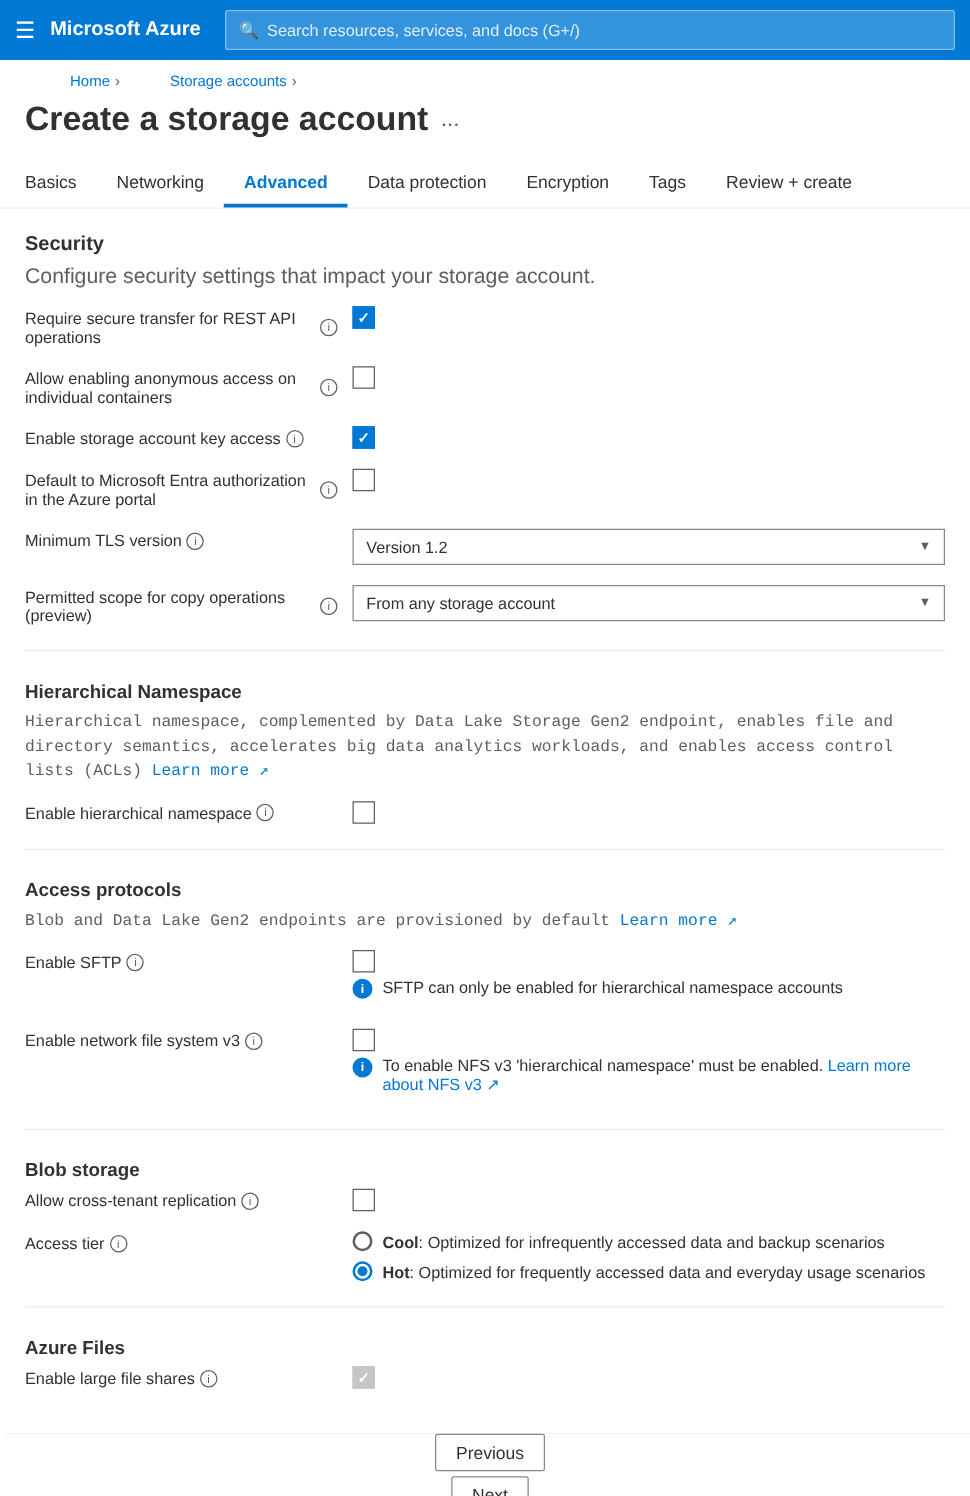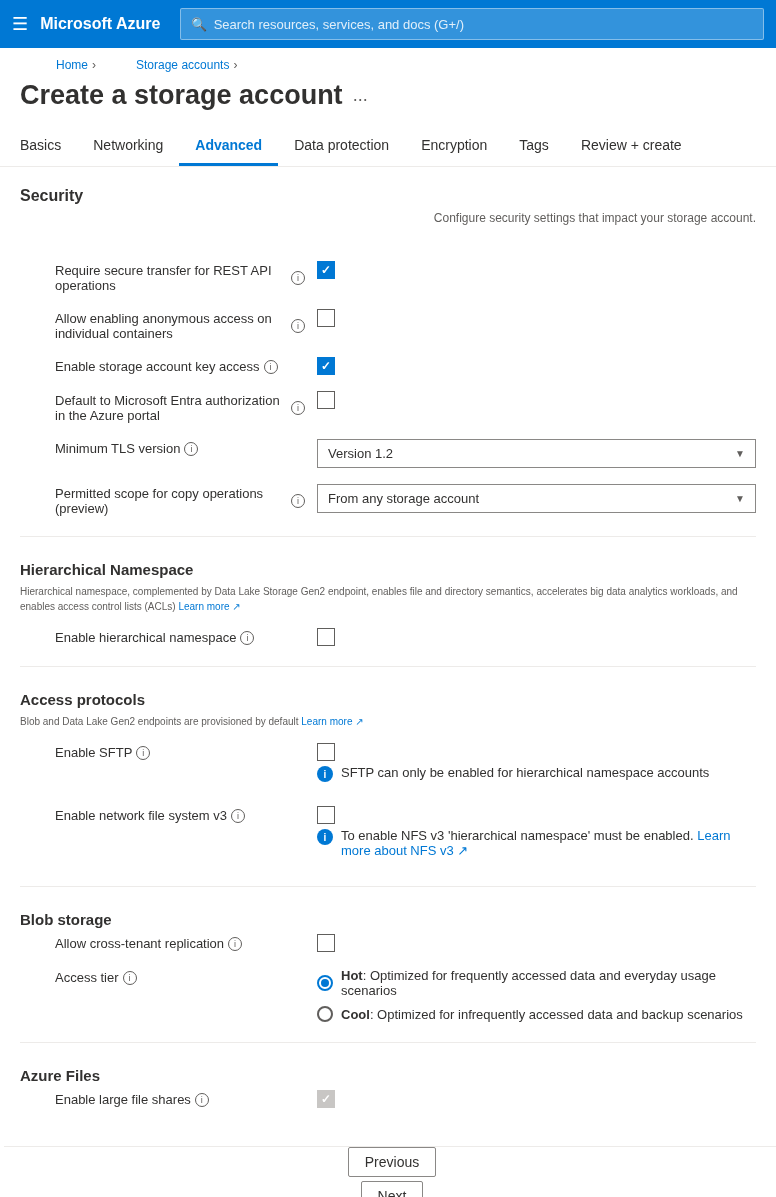--- a/index.html
+++ b/index.html
@@ -80,32 +80,30 @@
     
     .content { padding: 20px 20px 80px; }
 
     .section-title {
       font-size: 16px;
       font-weight: 600;
       color: #323130;
       margin-bottom: 6px;
     }
     .section-desc {
-      font-size: 12px;
+      font-size: 17px;
       color: #605e5c;
-      margin-bottom: 36px;
-      text-align: right;
+      margin-bottom: 14px;
     }
 
     .form-row {
       display: flex;
       align-items: flex-start;
       margin-bottom: 16px;
       gap: 12px;
-      margin-left: 35px;
     }
     .form-label {
       font-size: 13px;
       color: #323130;
       min-width: 250px;
       max-width: 250px;
       display: flex;
       align-items: center;
       gap: 4px;
       padding-top: 2px;
@@ -159,21 +157,21 @@
     .dropdown-chevron { font-size: 10px; color: #605e5c; }
 
     
     .subsection { margin-top: 24px; margin-bottom: 10px; }
     .subsection-title {
       font-size: 15px;
       font-weight: 600;
       color: #323130;
       margin-bottom: 6px;
     }
-    .subsection-desc { font-size: 10px; color: #605e5c; margin-bottom: 14px; line-height: 1.5; }
+    .subsection-desc { font-size: 13px; color: #605e5c; margin-bottom: 14px; line-height: 1.5; font-family: Liberation Mono, monospace; }
     .link { color: #0078d4; text-decoration: none; cursor: pointer; }
 
     
     .info-box {
       display: flex;
       align-items: flex-start;
       gap: 8px;
       margin-top: 4px;
       margin-bottom: 8px;
     }
@@ -432,33 +430,33 @@
     </div>
 
     <div class="form-row">
       <div class="form-label">
         <span>Access tier</span>
         <span class="info-icon">i</span>
       </div>
       <div class="form-control">
         <div class="radio-group">
           <div class="radio-row">
+            <div class="radio-outer"></div>
+            <span class="radio-label">
+              <strong>Cool</strong>: Optimized for infrequently accessed data and backup scenarios
+            </span>
+          </div>
+          <div class="radio-row">
             <div class="radio-outer selected">
               <div class="radio-inner"></div>
             </div>
             <span class="radio-label">
               <strong>Hot</strong>: Optimized for frequently accessed data and everyday usage scenarios
             </span>
           </div>
-          <div class="radio-row">
-            <div class="radio-outer"></div>
-            <span class="radio-label">
-              <strong>Cool</strong>: Optimized for infrequently accessed data and backup scenarios
-            </span>
-          </div>
         </div>
       </div>
     </div>
   </div>
 
   <hr class="divider">
 
   <div class="subsection">
     <div class="subsection-title">Azure Files</div>
     <div class="form-row">

